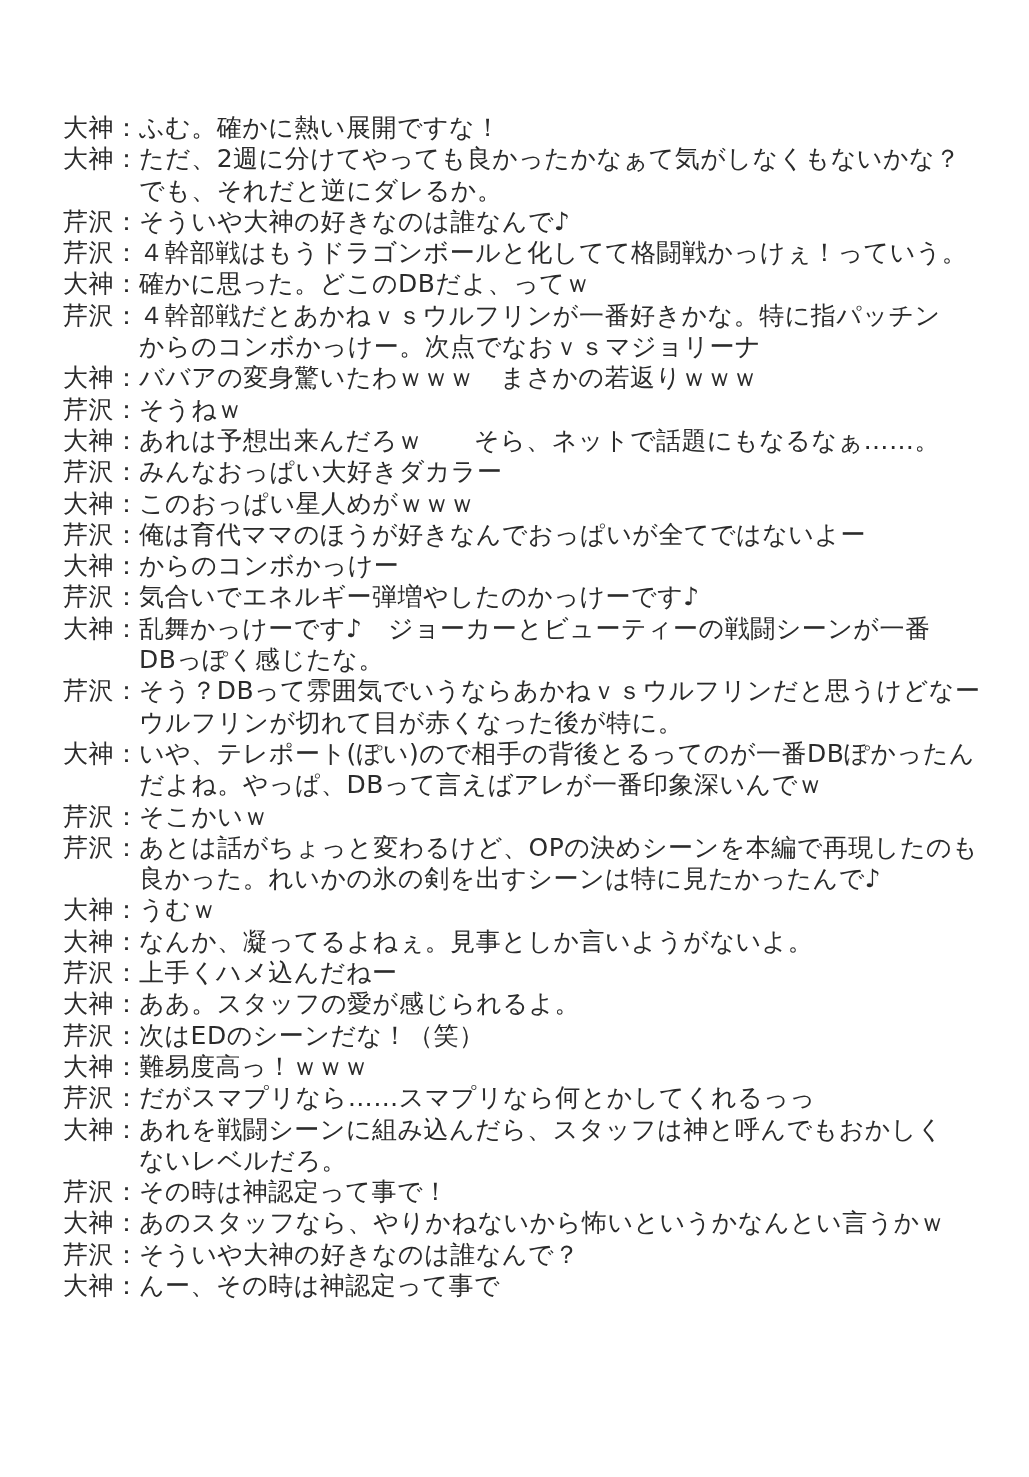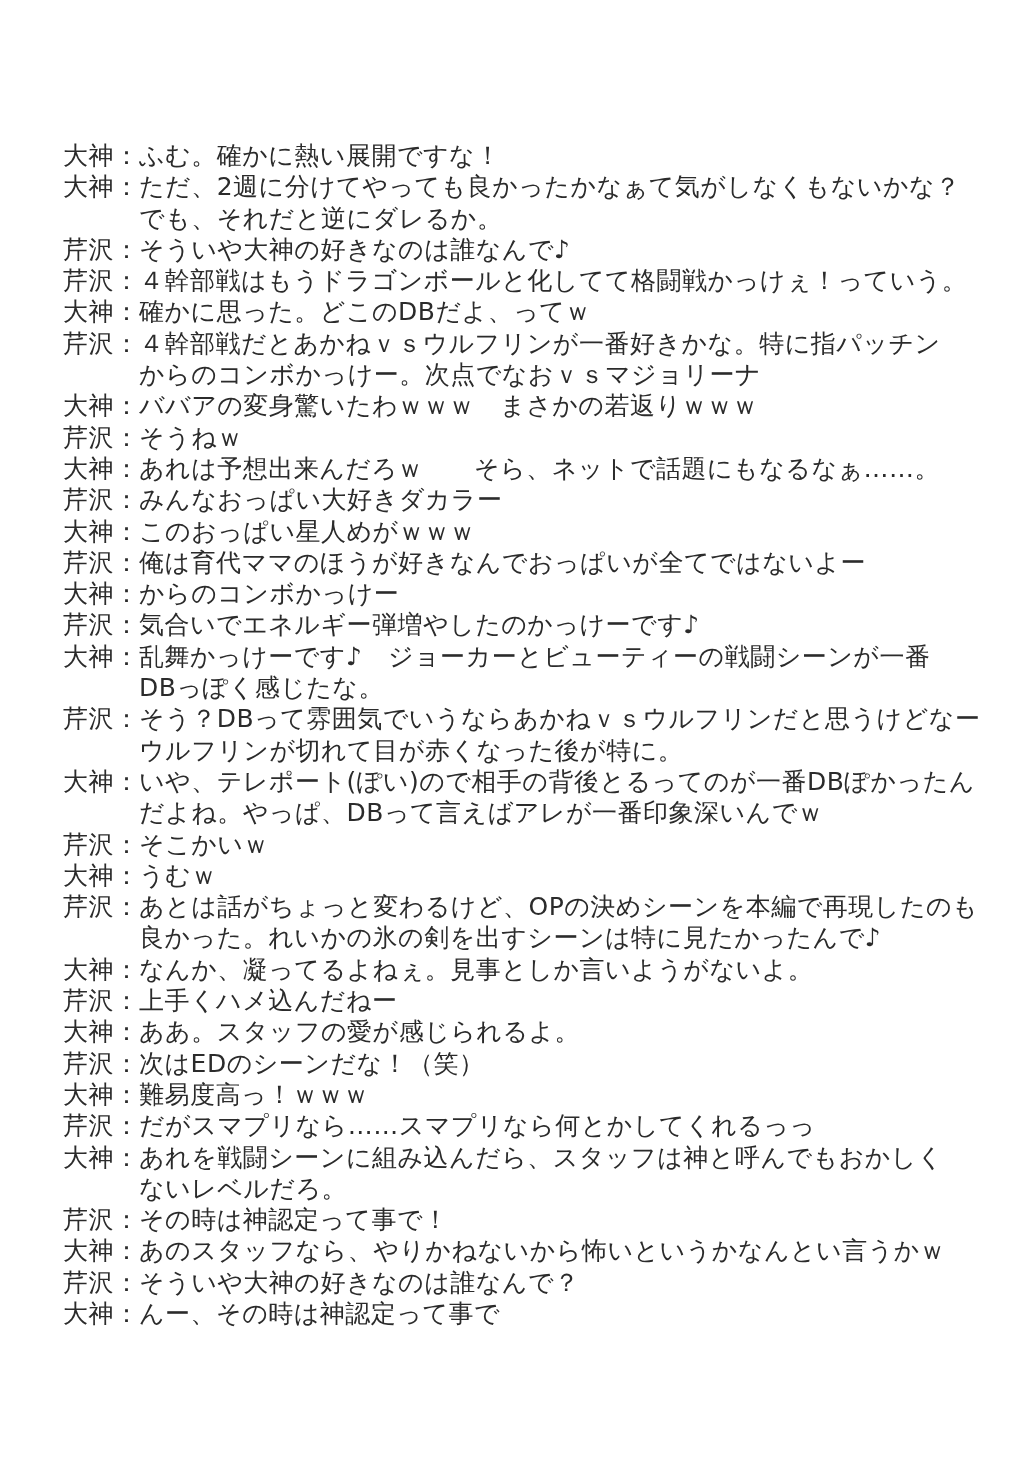--- a/index.html
+++ b/index.html
@@ -15,21 +15,20 @@
   .page {
     box-sizing: border-box;
     width: 1029px;
     height: 1477px;
     background: #ffffff;
     padding: 112px 40px 0 63px;
     overflow: hidden;
   }
   .transcript {
     color: #2b2b2b;
-    margin-top: 28px;
   }
   .utt {
     font-size: 25px;
     line-height: 31.3px;
     padding-left: 76px;
     text-indent: -76px;
     white-space: nowrap;
     letter-spacing: 0.5px;
   }
   .label {
@@ -78,23 +77,23 @@
   <div class="utt"><span class="label"><span class="speaker">芹沢</span><span class="sep">：</span></span><span class="text">気合いでエネルギー弾増やしたのかっけーです♪</span></div>
 
   <div class="utt"><span class="label"><span class="speaker">大神</span><span class="sep">：</span></span><span class="text">乱舞かっけーです♪　ジョーカーとビューティーの戦闘シーンが一番<br>DBっぽく感じたな。</span></div>
 
   <div class="utt"><span class="label"><span class="speaker">芹沢</span><span class="sep">：</span></span><span class="text">そう？DBって雰囲気でいうならあかねｖｓウルフリンだと思うけどなー<br>ウルフリンが切れて目が赤くなった後が特に。</span></div>
 
   <div class="utt"><span class="label"><span class="speaker">大神</span><span class="sep">：</span></span><span class="text">いや、テレポート(ぽい)ので相手の背後とるってのが一番DBぽかったん<br>だよね。やっぱ、DBって言えばアレが一番印象深いんでｗ</span></div>
 
   <div class="utt"><span class="label"><span class="speaker">芹沢</span><span class="sep">：</span></span><span class="text">そこかいｗ</span></div>
 
+  <div class="utt"><span class="label"><span class="speaker">芹沢</span><span class="sep">：</span></span><span class="text">あとは話がちょっと変わるけど、OPの決めシーンを本編で再現したのも<br>良かった。れいかの氷の剣を出すシーンは特に見たかったんで♪</span></div>
+
   <div class="utt"><span class="label"><span class="speaker">大神</span><span class="sep">：</span></span><span class="text">うむｗ</span></div>
-
-  <div class="utt"><span class="label"><span class="speaker">芹沢</span><span class="sep">：</span></span><span class="text">あとは話がちょっと変わるけど、OPの決めシーンを本編で再現したのも<br>良かった。れいかの氷の剣を出すシーンは特に見たかったんで♪</span></div>
 
   <div class="utt"><span class="label"><span class="speaker">大神</span><span class="sep">：</span></span><span class="text">なんか、凝ってるよねぇ。見事としか言いようがないよ。</span></div>
 
   <div class="utt"><span class="label"><span class="speaker">芹沢</span><span class="sep">：</span></span><span class="text">上手くハメ込んだねー</span></div>
 
   <div class="utt"><span class="label"><span class="speaker">大神</span><span class="sep">：</span></span><span class="text">ああ。スタッフの愛が感じられるよ。</span></div>
 
   <div class="utt"><span class="label"><span class="speaker">芹沢</span><span class="sep">：</span></span><span class="text">次はEDのシーンだな！（笑）</span></div>
 
   <div class="utt"><span class="label"><span class="speaker">大神</span><span class="sep">：</span></span><span class="text">難易度高っ！ｗｗｗ</span></div>

